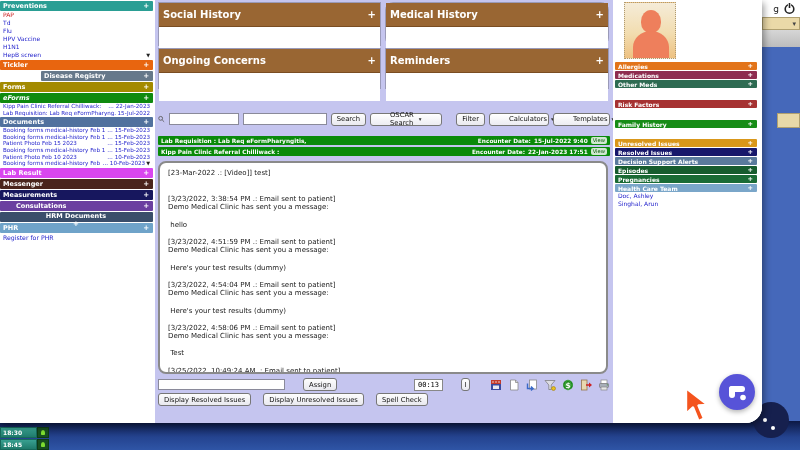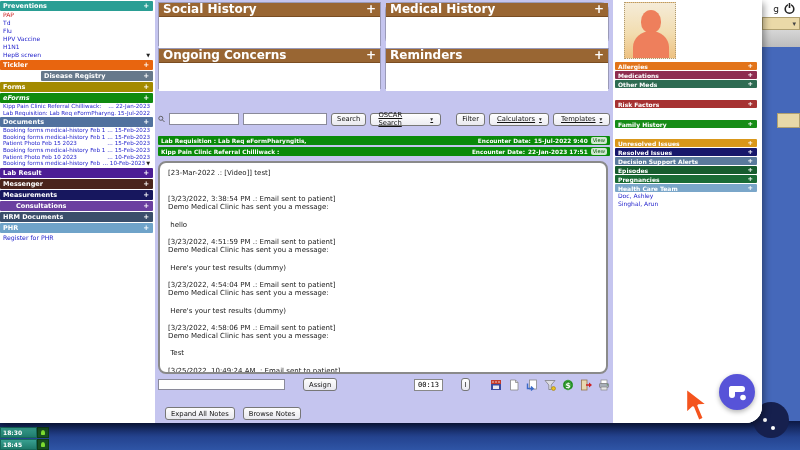--- a/index.html
+++ b/index.html
@@ -24,47 +24,47 @@
 
   
   .app-window { position:absolute; left:0; top:0; width:762px; height:423px; background:#fff; border-bottom-right-radius:16px; box-shadow:2px 3px 7px rgba(0,0,0,.4); z-index:10; overflow:hidden; }
 
   
   .sb-left { position:absolute; left:0; top:0; width:153px; height:423px; background:#fff; }
   .sh { height:10px; display:flex; align-items:center; justify-content:space-between; padding:0 4px 0 3px; color:#fff; font-size:6.5px; font-weight:bold; margin-top:1px; border-radius:1px; }
   .sh .plus { font-weight:bold; font-size:7px; }
   .h-prev{background:#2a9e94;align-items:center;} .h-tick{background:#e8650f;} .h-dis{background:#66788a;margin-left:41px;}
   .h-forms{background:#a38a00;} .h-ef{background:#0f8a0f;font-style:italic;} .h-doc{background:#51719e;}
-  .h-lab{background:#4c1d95;} .h-msgr{background:#4a241c;} .h-meas{background:#17175e;}
-  .h-cons{background:#6b3fa0;padding-left:16px;} .h-hrm{background:#3a4e6b;} .h-phr{background:#6fa3c9;}
+  .h-lab{background:#d946ef;} .h-msgr{background:#4a241c;} .h-meas{background:#17175e;}
+  .h-cons{background:#6b3fa0;padding-left:16px;} .h-hrm{background:#3a4e6b;flex-direction:column;} .h-phr{background:#6fa3c9;}
   .li { font-size:6px; line-height:8px; color:#2323cc; padding-left:3px; white-space:nowrap; overflow:hidden; }
   .li.red { color:#cc2222; }
   .li.row { display:flex; justify-content:space-between; padding-right:3px; }
   .li .car { color:#222; font-size:5px; }
   .dr { display:flex; justify-content:space-between; font-size:5.6px; line-height:6.6px; color:#2323cc; padding:0 3px; white-space:nowrap; overflow:hidden; }
   .dr .nm { overflow:hidden; text-overflow:clip; margin-right:2px; }
   .dr .dt { flex-shrink:0; }
   .dr .car { color:#222; font-size:5px; flex-shrink:0; margin-left:1px; }
   .reg { font-size:6.2px; line-height:9px; }
 
   
   .center { position:absolute; left:155px; top:0; width:458px; height:423px; background:#c5c5ef; }
   .panel { position:absolute; background:#fff; border:1px solid #9a9ab8; }
   .p1 { left:3px; top:2px; width:223px; height:44px; }
   .p2 { left:230px; top:2px; width:224px; height:44px;border-radius:8px; }
   .p3 { left:3px; top:48px; width:223px; height:41px; }
   .p4 { left:230px; top:48px; width:224px; height:41px; }
-  .ph { height:14px; background:#996633; color:#fff; font-size:12px; font-weight:bold; display:flex; align-items:flex-end; justify-content:space-between; padding:0 4px; border-bottom:1px solid #7a4d22; }
+  .ph { height:24px; background:#996633; color:#fff; font-size:10px; font-weight:bold; display:flex; align-items:center; justify-content:space-between; padding:0 4px; border-bottom:1px solid #7a4d22; }
   .pb { width:100%; height:calc(100% - 11px); background:#fff; }
 
   .srow { position:absolute; left:3px; top:112px; width:452px; height:14px; display:flex; align-items:center; gap:4px; }
   .srow input { height:12px; border:1px solid #8a8a9a; background:#fff; font-size:7px; padding:0 2px; }
   .in1 { width:70px; } .in2 { width:84px; }
   .btn { height:13px; background:linear-gradient(180deg,#fdfdfd,#e9e9ef); border:1px solid #777; border-radius:3px; font-size:6.8px; color:#111; display:inline-flex; align-items:center; justify-content:center; padding:0 5px; font-family:"DejaVu Sans", sans-serif; }
-  .sel { height:13px; background:linear-gradient(180deg,#fff,#ececf2); border:1px solid #777; border-radius:3px; font-size:6.8px; color:#111; display:inline-flex; align-items:center; justify-content:space-between; padding:0 7px;text-decoration:underline; }
+  .sel { height:13px; background:linear-gradient(180deg,#fff,#ececf2); border:1px solid #777; border-radius:3px; font-size:6.8px; color:#111; display:inline-flex; align-items:center; justify-content:space-between; padding:0 19px; }
   .sel .car { font-size:5.5px; color:#333; margin-left:4px; }
   .sel-engine{ width:78px; } .sel-calc{ width:60px; } .sel-tmpl{ width:57px; }
   .srow .sp8 { width:8px; }
 
   .ebar { position:absolute; left:3px; width:452px; height:9px; background:#0a8a0a; color:#fff; display:flex; align-items:center; padding:0 3px; border-radius:1px; }
   .e1 { top:136px; } .e2 { top:147px; }
   .ebar .et { font-size:5.8px; font-weight:bold; white-space:nowrap; overflow:hidden; }
   .ebar .gap { flex:1; }
   .ebar .edl, .ebar .ed { font-size:5.8px; font-weight:bold; white-space:nowrap; margin-left:3px; }
   .ebar .view { font-size:5.2px; background:#cfe8cf; color:#0a5a0a; border-radius:2px; padding:0 2px; margin-left:3px; line-height:7px; }
@@ -368,23 +368,24 @@
           <polygon points="9,3.6 12,6 9,8.4" fill="#c22"></polygon>
         </svg>
         <svg width="12" height="12" viewBox="0 0 12 12">
           <rect x="3" y="1" width="6" height="4" fill="#fff" stroke="#888" stroke-width="0.7"></rect>
           <rect x="1.5" y="4.5" width="9" height="4" rx="0.8" fill="#a8aeb8" stroke="#777" stroke-width="0.7"></rect>
           <rect x="3" y="8" width="6" height="3" fill="#e8e8e8" stroke="#888" stroke-width="0.7"></rect>
           <circle cx="9.3" cy="5.8" r="0.6" fill="#3a8a3a"></circle>
         </svg>
       </div>
     </div>
-    <div class="trow trow3">
-      <button class="btn">Expand All Notes</button>
-      <button class="btn">Browse Notes</button>
+    <div class="trow trow2">
+      <button class="btn">Display Resolved Issues</button>
+      <button class="btn">Display Unresolved Issues</button>
+      <button class="btn">Spell Check</button>
     </div>
   </div>
 
   <div class="sb-right">
     <div class="photo">
       <div class="head"></div>
       <div class="torso"></div>
     </div>
     <div class="rs-headers">
       <div class="rh r-all">

